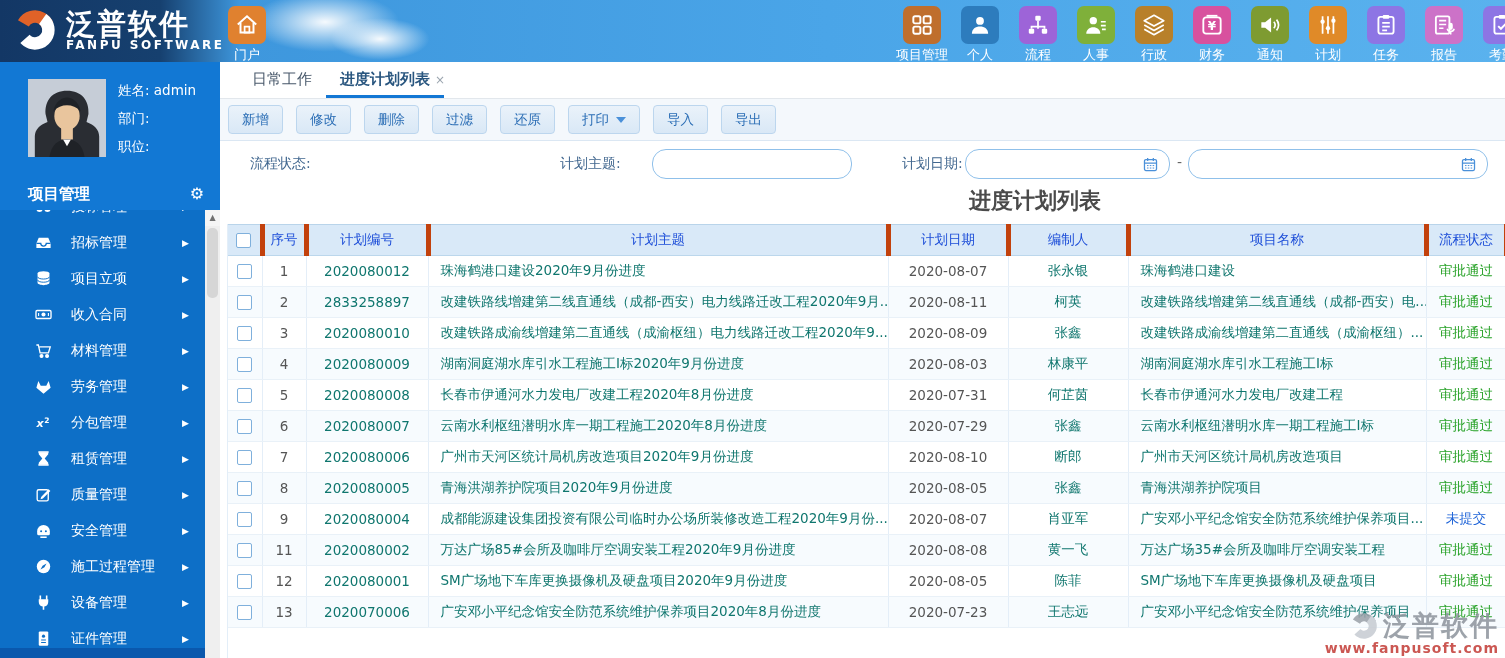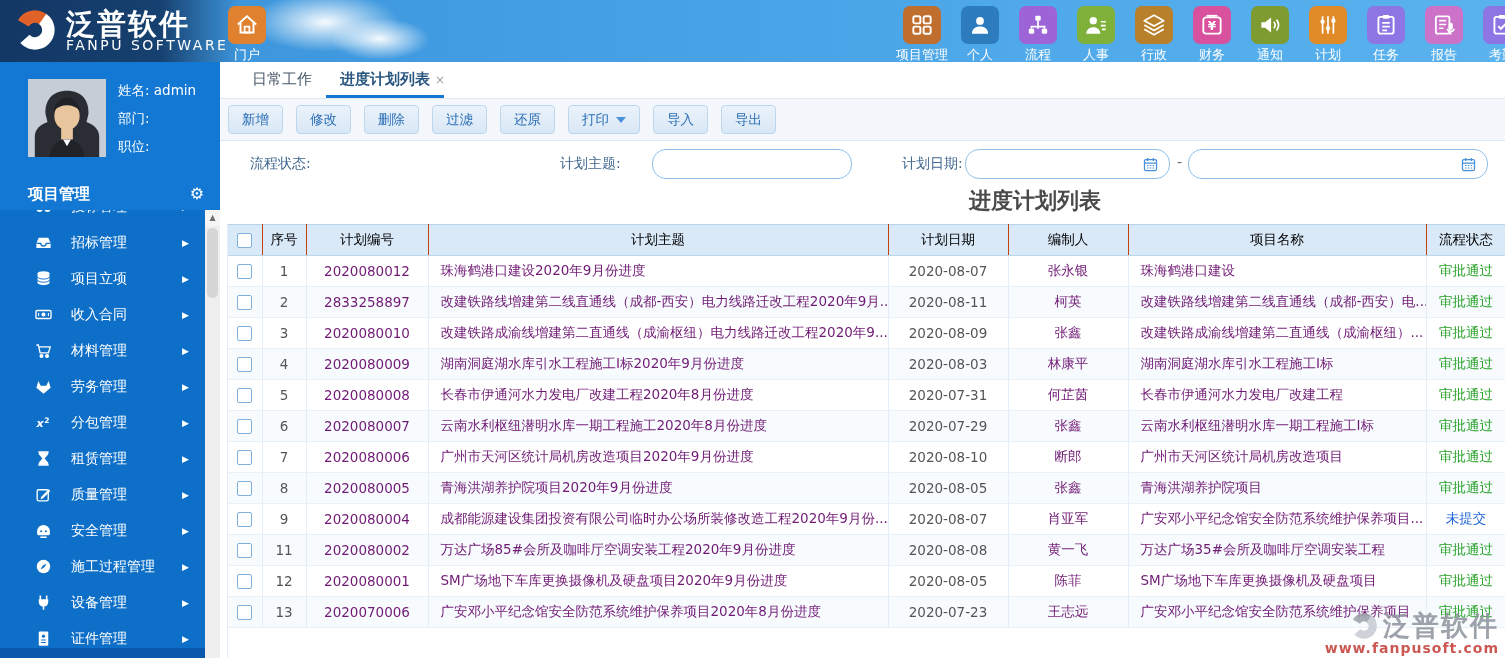--- a/index.html
+++ b/index.html
@@ -7,21 +7,21 @@
        font-family:"DejaVu Sans","Liberation Sans",sans-serif;}
   
   .topbar{position:absolute;left:0;top:0;width:1505px;height:62px;overflow:hidden;
     background:linear-gradient(90deg,#133765 0,#16406f 160px,#3e97dd 240px,#4aa5e8 55%,#5ab2ee 100%);}
   .cloud{position:absolute;border-radius:50%;
     background:radial-gradient(ellipse at center,rgba(255,255,255,.95),rgba(255,255,255,0) 70%);}
   .logo{position:absolute;left:12px;top:7px;display:flex;align-items:center;}
   .logo-mark svg{width:46px;height:46px;display:block;}
   .logo-text{margin-left:8px;color:#fff;}
   .logo-cn{font-size:29px;font-weight:bold;letter-spacing:2px;line-height:30px;}
-  .logo-en{font-size:14px;letter-spacing:2.5px;line-height:13px;}
+  .logo-en{font-size:12px;letter-spacing:2.5px;line-height:13px;font-weight:bold;}
   .nav-item{width:58px;text-align:center;flex:0 0 58px;cursor:pointer;}
   .nav-ic{width:38px;height:38px;border-radius:7px;margin:0 auto;display:flex;align-items:center;justify-content:center;}
   .nav-ic svg{width:26px;height:26px;display:block;}
   .nav-lb{font-size:13px;color:#fff;margin-top:2px;white-space:nowrap;}
   .portal{position:absolute;left:218px;top:6px;}
   .topnav{position:absolute;left:893px;top:6px;display:flex;}
   
   .sidebar{position:absolute;left:0;top:62px;width:220px;height:596px;background:#0d6fc7;overflow:hidden;}
   .user-panel{position:relative;height:116px;background:#1278d4;}
   .avatar{position:absolute;left:28px;top:16px;width:78px;height:80px;overflow:hidden;}
@@ -61,27 +61,27 @@
   .finput{position:absolute;top:8px;height:30px;box-sizing:border-box;border:1px solid #8fc0ea;border-radius:14px;background:#fff;display:flex;align-items:center;padding:0 10px;}
   .finput input{border:none;outline:none;flex:1;min-width:0;font-size:13.5px;font-family:inherit;color:#444;background:transparent;}
   .cal{width:17px;height:17px;flex:0 0 17px;cursor:pointer;}
   .cal svg{width:17px;height:17px;display:block;}
   .fdash{position:absolute;top:13px;color:#666;}
   .list-title{position:absolute;left:690px;top:124px;width:250px;text-align:center;
     font-size:22px;font-weight:bold;color:#4a4a4a;}
   
   .table-wrap{position:absolute;left:7px;top:162px;width:1278px;height:434px;overflow:hidden;border-left:1px solid #e3eef8;}
   table{border-collapse:collapse;table-layout:fixed;width:1278px;font-size:13.5px;}
-  thead td{background:#d9e9f8;color:#000000;height:28px;text-align:center;
-    border-top:1px solid #b9d4ea;border-bottom:1px solid #bcd7ec;border-right:1px solid #c2410c;overflow:hidden;white-space:nowrap;}
+  thead td{background:#d9e9f8;color:#1d4ed8;height:28px;text-align:center;
+    border-top:1px solid #b9d4ea;border-bottom:1px solid #bcd7ec;border-right:5px solid #c2410c;overflow:hidden;white-space:nowrap;}
   tbody td{height:28px;border-bottom:1px solid #e9f1f8;border-right:1px solid #e4eef8;
     text-align:center;color:#555;overflow:hidden;white-space:nowrap;}
   tbody tr:nth-child(even) td{background:#f7fbfe;}
   td.al{text-align:left;padding-left:12px;}
-  .link{color:#701a75;cursor:pointer;}
+  .link{color:#0f766e;cursor:pointer;}
   .cb{display:inline-block;width:13px;height:13px;border:1px solid #7fb0dc;border-radius:2px;background:#fff;vertical-align:middle;cursor:pointer;}
   
   .watermark{position:absolute;right:6px;bottom:2px;z-index:9;pointer-events:none;opacity:.85;text-align:right;}
   .wm-row{display:flex;align-items:center;justify-content:flex-end;}
   .wm-row svg{width:30px;height:30px;margin-right:4px;}
   .wm-cn{font-size:27px;font-weight:bold;color:#8d939c;letter-spacing:2px;}
   .wm-url{font-size:14px;font-weight:bold;color:#c23a35;letter-spacing:1px;margin-top:-4px;}
 </style>
 </head>
 <body>

